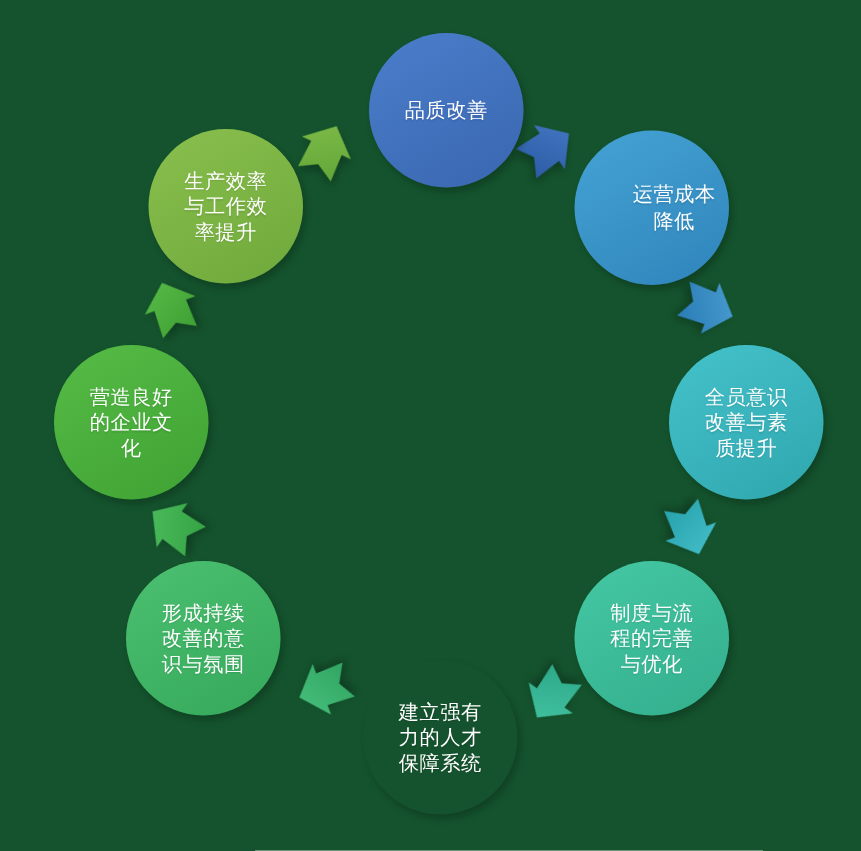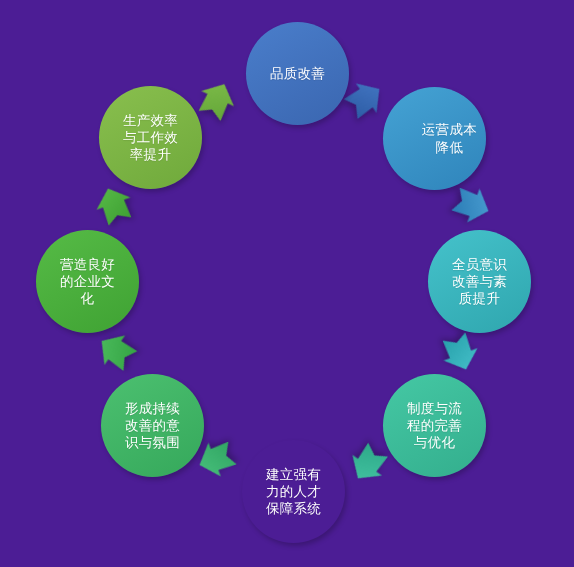--- a/index.html
+++ b/index.html
@@ -10,21 +10,21 @@
     width: 574px;
     height: 567px;
     background: #ffffff;
     font-family: "Liberation Sans", "DejaVu Sans", sans-serif;
     overflow: hidden;
   }
   #diagram {
     position: relative;
     width: 574px;
     height: 567px;
-    background: #4c1d95;
+    background: #14532d;
   }
   .node {
     position: absolute;
     border-radius: 50%;
     display: flex;
     align-items: center;
     justify-content: center;
     box-sizing: border-box;
     box-shadow: 2px 3px 5px rgba(0,0,0,0.22);
   }
@@ -146,36 +146,36 @@
       </div>
     </div>
   <div id="node-layer">
       <div class="node" style="left: 246px; top: 22px; width: 103px; height: 103px; background: linear-gradient(150deg, rgb(74, 126, 203) 0%, rgb(58, 102, 176) 100%);">
         <div class="node-label">品质改善</div>
       </div>
       <div class="node" style="left: 383px; top: 87px; width: 103px; height: 103px; background: linear-gradient(150deg, rgb(69, 163, 212) 0%, rgb(47, 132, 187) 100%); justify-content: flex-end;">
         <div class="node-label">运营成本
 降低</div>
       </div>
-      <div class="node" style="left: 428px; top: 230px; width: 103px; height: 103px; background: linear-gradient(150deg, rgb(69, 194, 203) 0%, rgb(47, 166, 174) 100%);">
+      <div class="node" style="left: 446px; top: 230px; width: 103px; height: 103px; background: linear-gradient(150deg, rgb(69, 194, 203) 0%, rgb(47, 166, 174) 100%);">
         <div class="node-label">全员意识
 改善与素
 质提升</div>
       </div>
       <div class="node" style="left: 383px; top: 374px; width: 103px; height: 103px; background: linear-gradient(150deg, rgb(69, 200, 164) 0%, rgb(51, 174, 141) 100%); align-items: center;">
         <div class="node-label">制度与流
 程的完善
 与优化</div>
       </div>
       <div class="node" style="left: 242px; top: 440px; width: 103px; height: 103px;">
         <div class="node-label">建立强有
 力的人才
 保障系统</div>
       </div>
-      <div class="node" style="left: 101px; top: 374px; width: 103px; height: 103px; background: linear-gradient(150deg, rgb(76, 192, 112) 0%, rgb(53, 168, 91) 100%);">
+      <div class="node" style="left: 84px; top: 374px; width: 103px; height: 103px; background: linear-gradient(150deg, rgb(76, 192, 112) 0%, rgb(53, 168, 91) 100%);">
         <div class="node-label">形成持续
 改善的意
 识与氛围</div>
       </div>
       <div class="node" style="left: 36px; top: 230px; width: 103px; height: 103px; background: linear-gradient(150deg, rgb(86, 187, 70) 0%, rgb(63, 162, 51) 100%); font-family: Liberation Serif, serif;">
         <div class="node-label">营造良好
 的企业文
 化</div>
       </div>
       <div class="node" style="left: 99px; top: 86px; width: 103px; height: 103px; background: linear-gradient(150deg, rgb(137, 191, 78) 0%, rgb(111, 169, 59) 100%); justify-content: center;">

